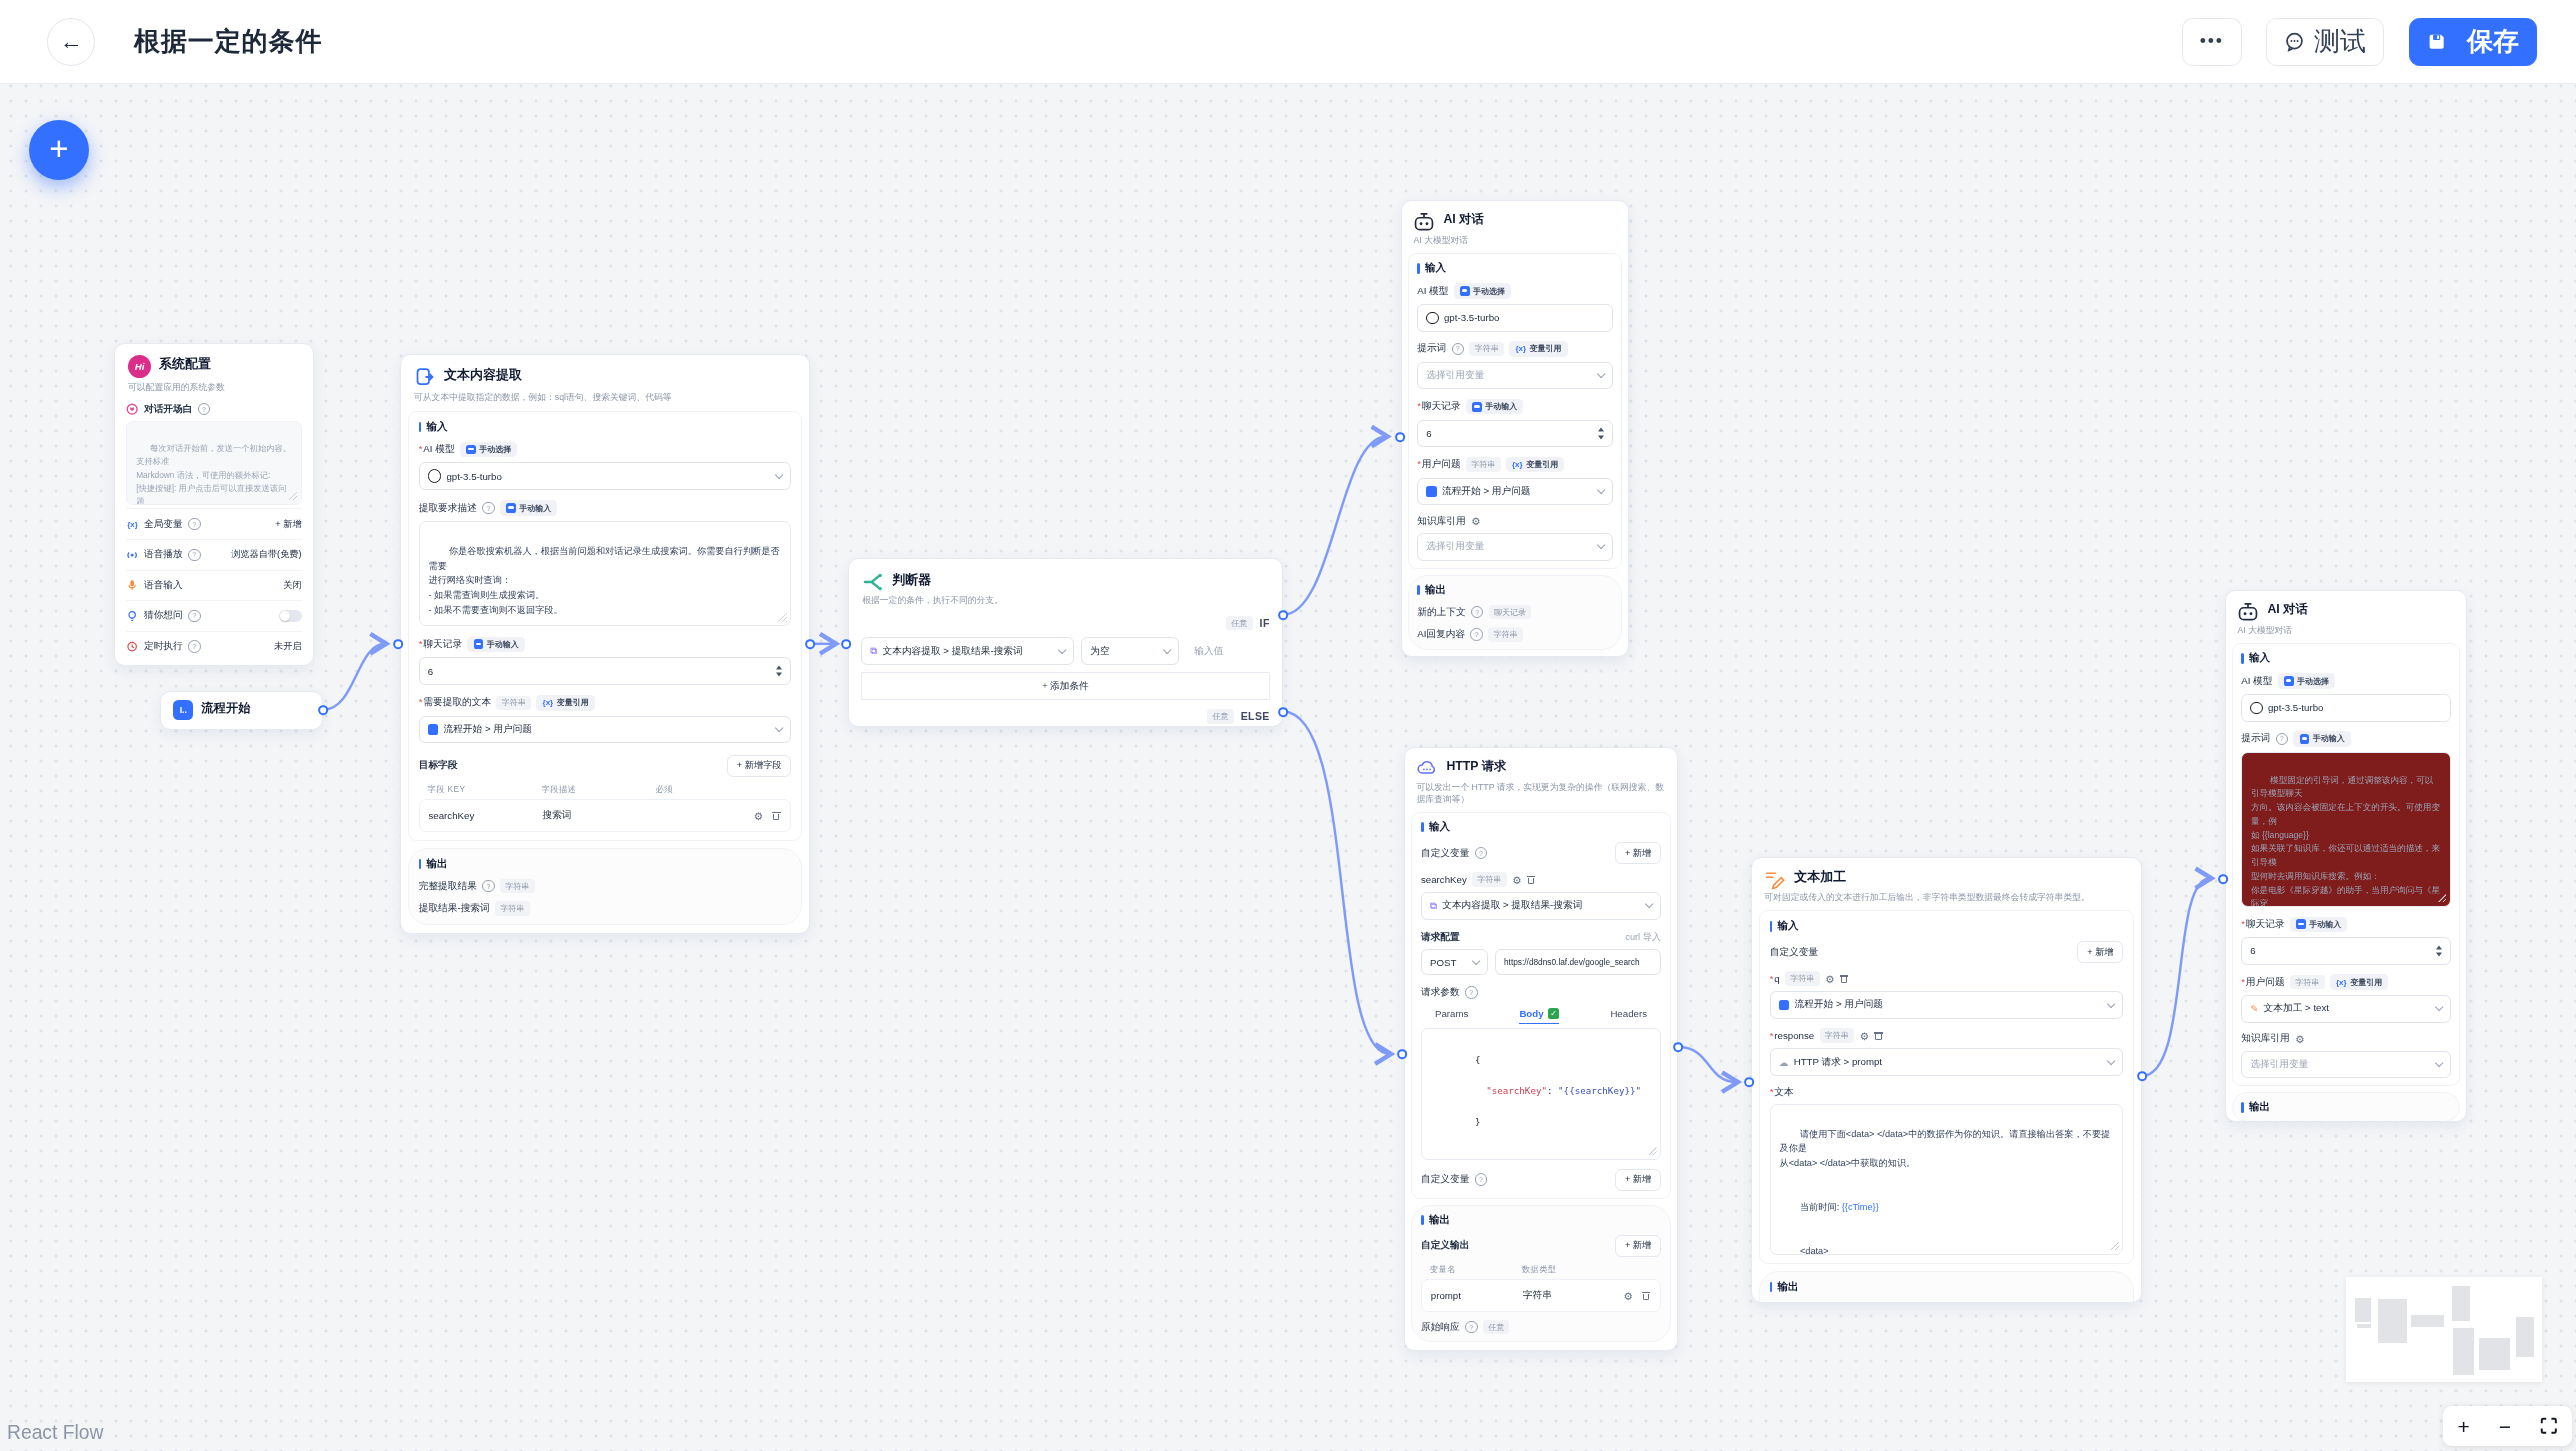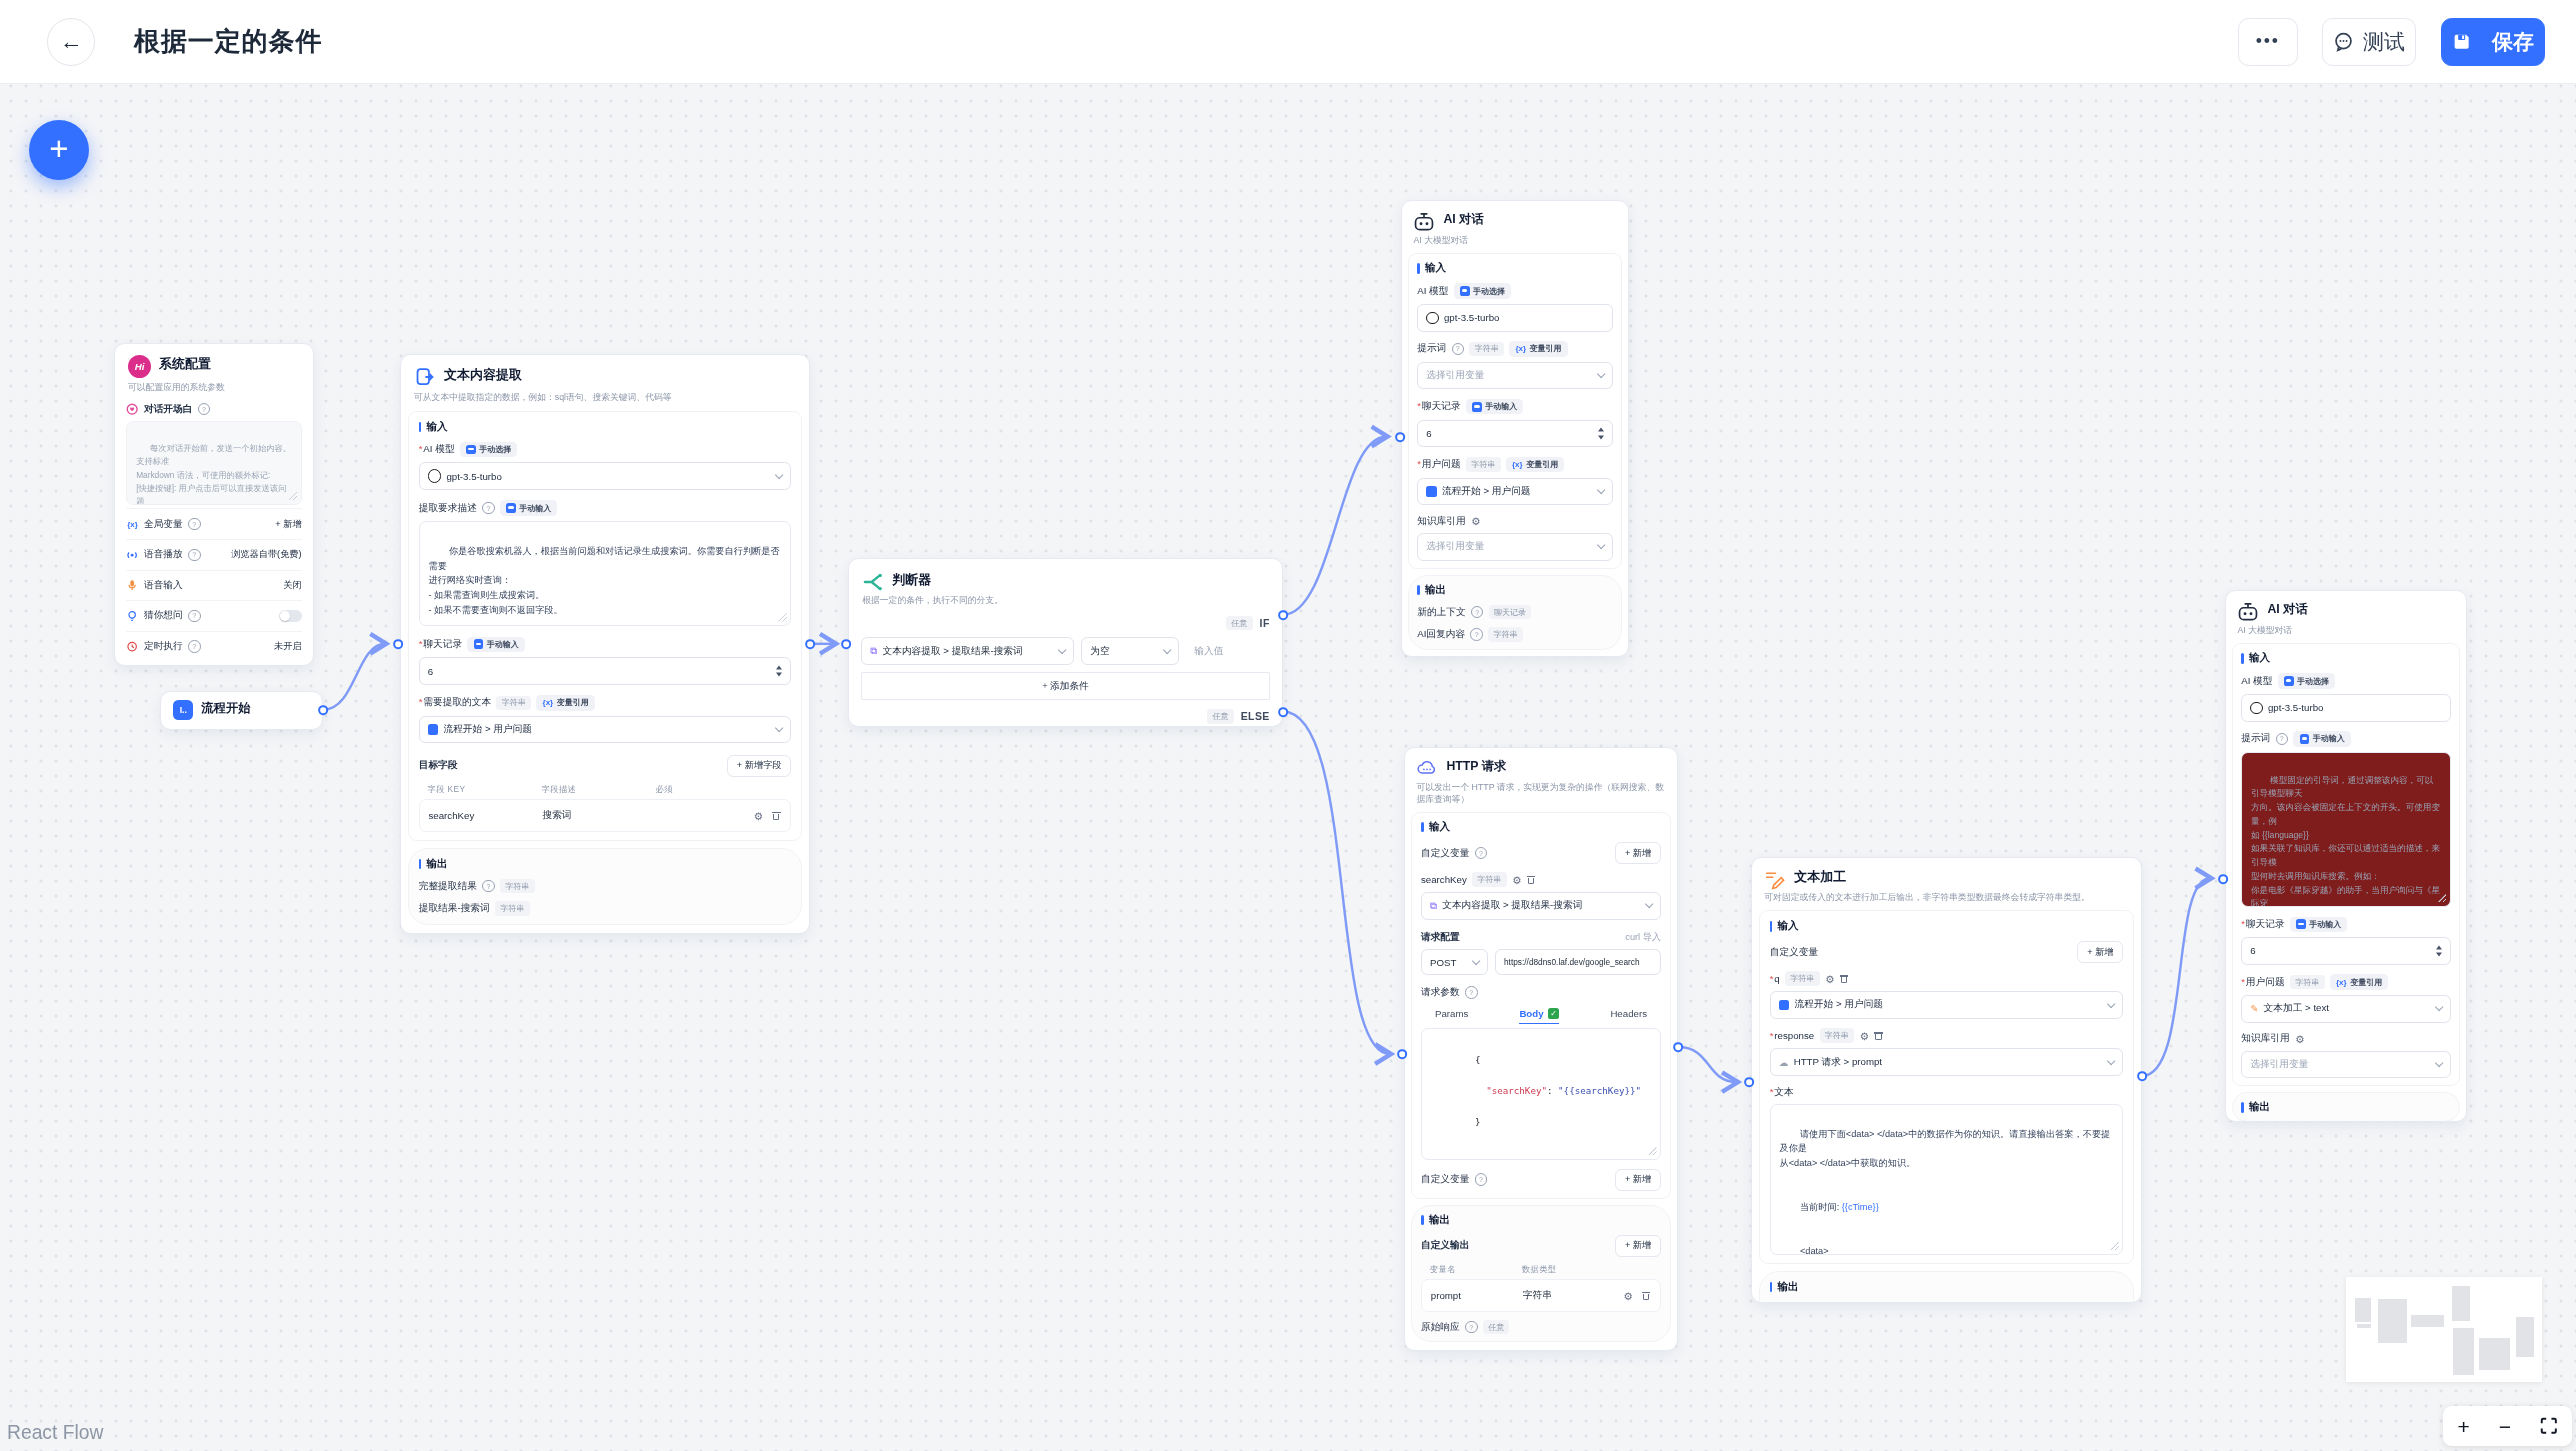--- a/index.html
+++ b/index.html
@@ -16,23 +16,23 @@
   .hdl{position:absolute;width:9.7px;height:9.7px;border:2.3px solid #3370ff;background:#fff;
     border-radius:50%;transform:translate(-50%,-50%);z-index:6;box-sizing:border-box;}
   
   .hdr{position:absolute;left:0;top:0;width:2576px;height:83px;background:#fff;
     border-bottom:0.9px solid #eceef2;z-index:20;display:flex;align-items:center;}
   .backbtn{width:46px;height:46px;border-radius:50%;border:0.9px solid #e3e6ec;background:#fff;
     display:flex;align-items:center;justify-content:center;font-size:23px;color:#1d2939;margin-left:47px;}
   .htitle{font-size:26px;font-weight:700;margin-left:39px;letter-spacing:0.9px;}
   .hsp{flex:1}
   .hbtn{height:46px;border-radius:10.5px;border:0.9px solid #e4e7ee;background:#fff;display:flex;
-    align-items:center;justify-content:center;font-size:21px;color:#344054;gap:8.8px;padding:0 10px;margin-right:24.6px;}
+    align-items:center;justify-content:center;font-size:26px;color:#344054;gap:8.8px;padding:0 17px;margin-right:24.6px;}
   .hbtn.icononly{width:58px;padding:0;font-size:17.6px;letter-spacing:1.8px;}
-  .hbtn.primary{background:#3370ff;border-color:#3370ff;color:#fff;font-weight:600;margin-right:31px;gap:21px;}
+  .hbtn.primary{background:#3370ff;border-color:#3370ff;color:#fff;font-weight:600;margin-right:39px;gap:21px;}
   
   .node{position:absolute;background:#fff;border:0.9px solid #e6e9f0;border-radius:10.5px;
     box-shadow:0 4.4px 14px rgba(19,51,107,.07);z-index:4;box-sizing:border-box;overflow:hidden;font-size:9.7px;}
   .nhead{display:flex;align-items:flex-start;gap:8px;padding:11.4px 13px 0 13px;}
   .ntitle{font-size:13px;font-weight:700;color:#111c33;}
   .ndesc{font-size:8.8px;color:#8a95a7;padding:3.5px 13px 7px 13px;line-height:1.35;}
   .nicon{width:22px;height:22px;display:flex;align-items:center;justify-content:center;flex:none;}
   .sec{border:0.9px solid #f0f2f6;border-radius:8.8px;margin:0 7px 7px 7px;padding:8px 9.7px;background:#fff;}
   .sec.out{background:#fcfcfd;border-radius:20px;}
   .sectitle{display:flex;align-items:center;font-size:10.5px;font-weight:700;color:#111c33;}

